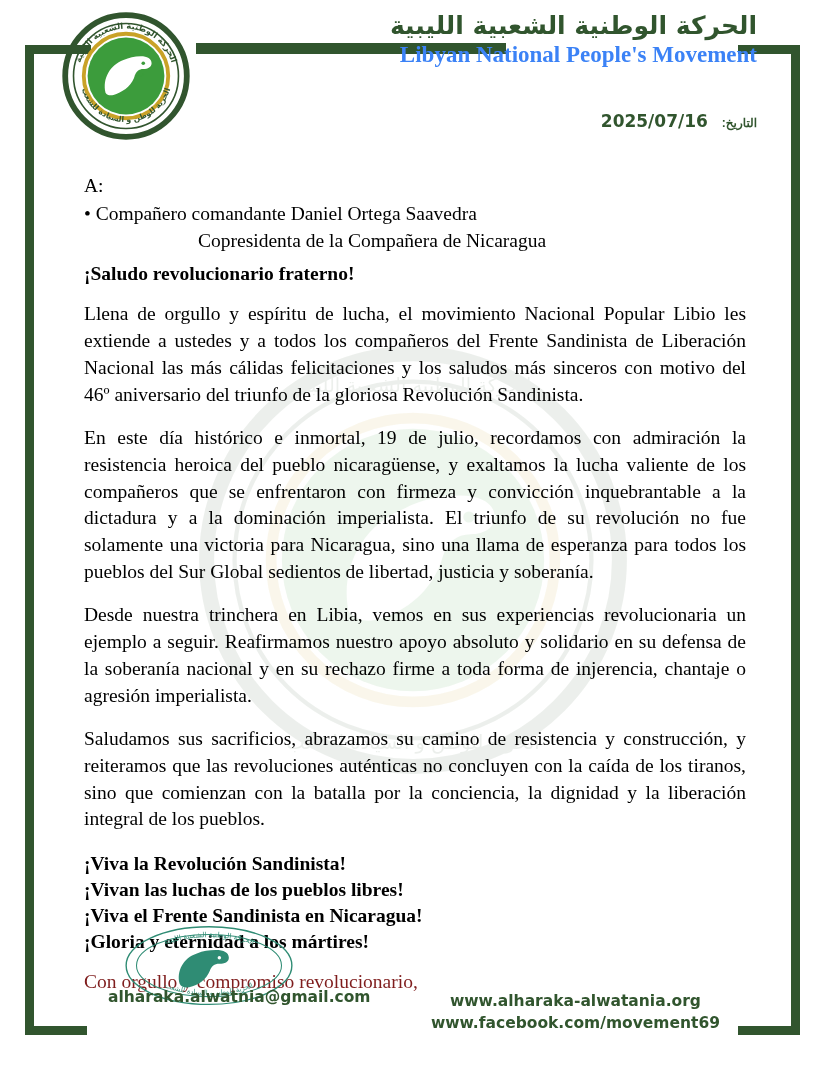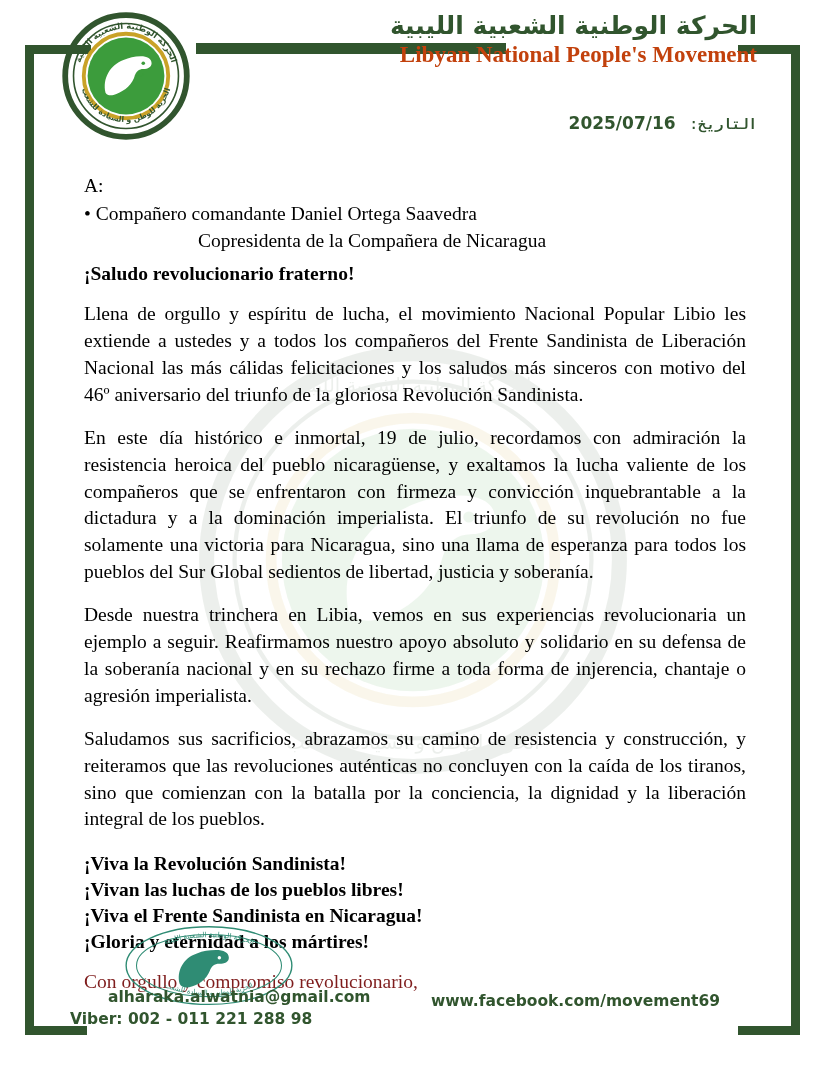--- a/index.html
+++ b/index.html
@@ -41,31 +41,31 @@
     position: absolute; right: 68px; top: 12px;
     text-align: right; line-height: 1.12;
   }
   .org-name-ar {
     font-family: "DejaVu Sans", sans-serif;
     font-size: 25px; font-weight: bold; color: #31552e;
     direction: rtl; letter-spacing: 0px; white-space: nowrap;
   }
   .org-name-en {
     font-family: "Liberation Serif", serif;
-    font-size: 23px; font-weight: bold; color: #c2410c;
+    font-size: 23px; font-weight: bold; color: #3b82f6;
     white-space: nowrap; margin-top: 2px;
   }
 
   .date-row {
     position: absolute; right: 68px; top: 88px;
     display: flex; align-items: baseline; gap: 14px;
   }
   .date-label {
-    font-family: Liberation Mono, monospace;
-    font-size: 14px; font-weight: bold; color: #31552e;
+    font-family: Liberation Sans, sans-serif;
+    font-size: 12px; font-weight: bold; color: #31552e;
     direction: rtl; order: 2; margin-top: 28px;
   }
   .date-value {
     font-family: "DejaVu Sans", sans-serif;
     font-size: 17px; font-weight: bold; color: #31552e; order: 1; margin-left: 28px;
   }
 
   
   .watermark {
     position: absolute; left: 50%; top: 560px;
@@ -240,18 +240,18 @@
     </text>
     <text font-family="DejaVu Sans, sans-serif" font-size="8" fill="#2f8c74">
       <textPath href="#stampBot" startOffset="50%" text-anchor="middle">الحرية للوطن و السيادة للشعب</textPath>
     </text>
   </svg>
 </div>
 
 <div class="footer">
   <div class="footer-left">
     <div class="indent">alharaka.alwatnia@gmail.com</div>
-    <div>Viber: 002 - 011 221 288 98</div>
   </div>
   <div class="footer-right">
+    <div>www.alharaka-alwatania.org</div>
     <div>www.facebook.com/movement69</div>
   </div>
 </div>
 
 </body></html>

